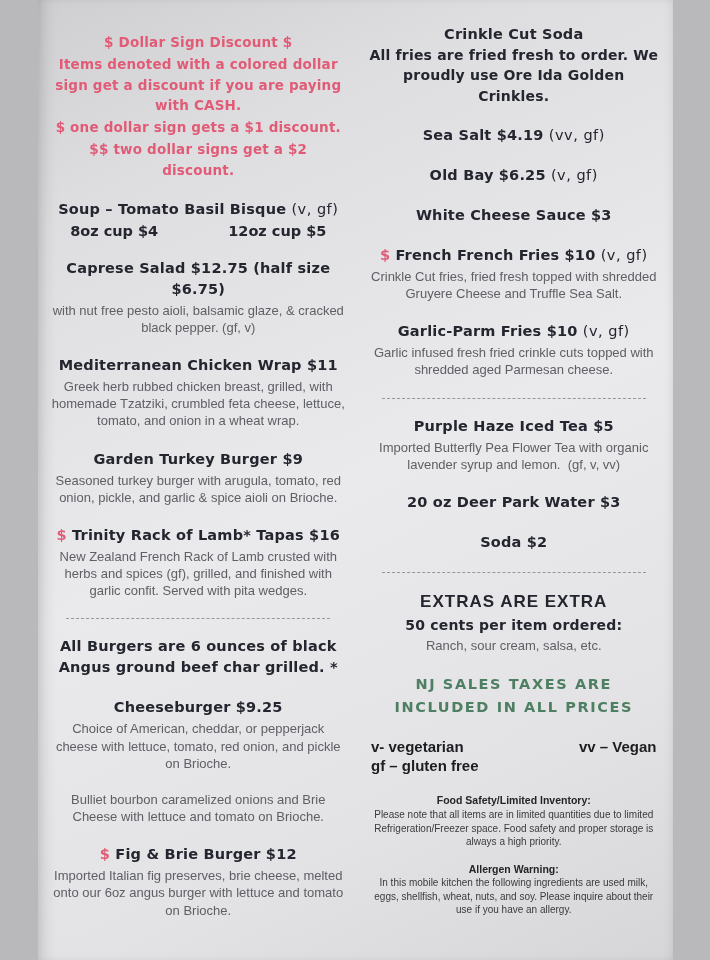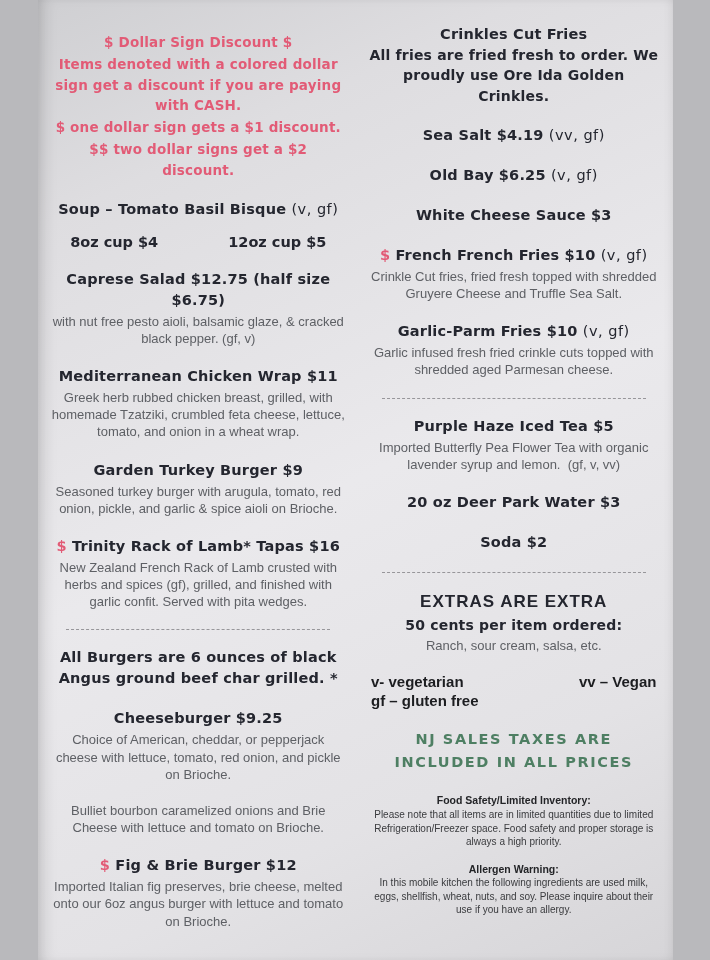--- a/index.html
+++ b/index.html
@@ -34,21 +34,21 @@
   }
   .title .tags{font-weight:400;letter-spacing:.5px;}
   .dollars{color:var(--pink);font-weight:bold;}
   .subtitle{
     color:var(--ink);
     font-weight:bold;
     font-size:14px;
     line-height:1.45;
     letter-spacing:.2px;
   }
-  .prices{display:flex;justify-content:center;gap:70px;margin-top:14px;}
+  .prices{display:flex;justify-content:center;gap:70px;margin-top:3px;}
   .prices .price{color:var(--ink);font-weight:bold;font-size:14.5px;}
   .desc{
     margin-top:2px;
     color:var(--grey);
     font-family:"Liberation Sans","DejaVu Sans",sans-serif;
     font-size:13px;
     line-height:1.32;
   }
   .divider{
     border:none;
@@ -134,21 +134,21 @@
         <div class="item dish">
           <div class="title"><span class="dollars">$</span> <span>Fig &amp; Brie Burger $12</span></div>
           <div class="desc">Imported Italian fig preserves, brie cheese, melted onto our 6oz angus burger with lettuce and tomato on Brioche.</div>
         </div>
         <div class="item dish">
           <div class="title"></div>
         </div>
       </div>
     <div class="col col-right" id="col-right">
         <div class="item dish">
-          <div class="title"><span>Crinkles Cut Fries</span></div>
+          <div class="title"><span>Crinkle Cut Soda</span></div>
           <div class="subtitle">All fries are fried fresh to order. We proudly use Ore Ida Golden Crinkles.</div>
         </div>
         <div class="item dish">
           <div class="title"><span>Sea Salt $4.19</span> <span class="tags">(vv, gf)</span></div>
         </div>
         <div class="item dish">
           <div class="title"><span>Old Bay $6.25</span> <span class="tags">(v, gf)</span></div>
         </div>
         <div class="item dish">
           <div class="title"><span>White Cheese Sauce $3</span></div>
@@ -171,27 +171,27 @@
         </div>
         <div class="item dish">
           <div class="title"><span>Soda $2</span></div>
         </div>
         <hr class="divider">
         <div class="item dish sans-title">
           <div class="title"><span>EXTRAS ARE EXTRA</span></div>
           <div class="subtitle">50 cents per item ordered:</div>
           <div class="desc">Ranch, sour cream, salsa, etc.</div>
         </div>
+        <div class="item dish green-note">
+          <div class="title"><span>NJ SALES TAXES ARE INCLUDED IN ALL PRICES</span></div>
+        </div>
         <div class="item legend">
           <span class="legend-entry">v- vegetarian</span>
           <span class="legend-entry">vv – Vegan</span>
           <span class="legend-entry">gf – gluten free</span>
-        </div>
-        <div class="item dish green-note">
-          <div class="title"><span>NJ SALES TAXES ARE INCLUDED IN ALL PRICES</span></div>
         </div>
         <div class="fine">
           <div class="fine-heading">Food Safety/Limited Inventory:</div>
           <div class="fine-text">Please note that all items are in limited quantities due to limited Refrigeration/Freezer space. Food safety and proper storage is always a high priority.</div>
         </div>
         <div class="fine">
           <div class="fine-heading">Allergen Warning:</div>
           <div class="fine-text">In this mobile kitchen the following ingredients are used milk, eggs, shellfish, wheat, nuts, and soy. Please inquire about their use if you have an allergy.</div>
         </div>
       </div>

